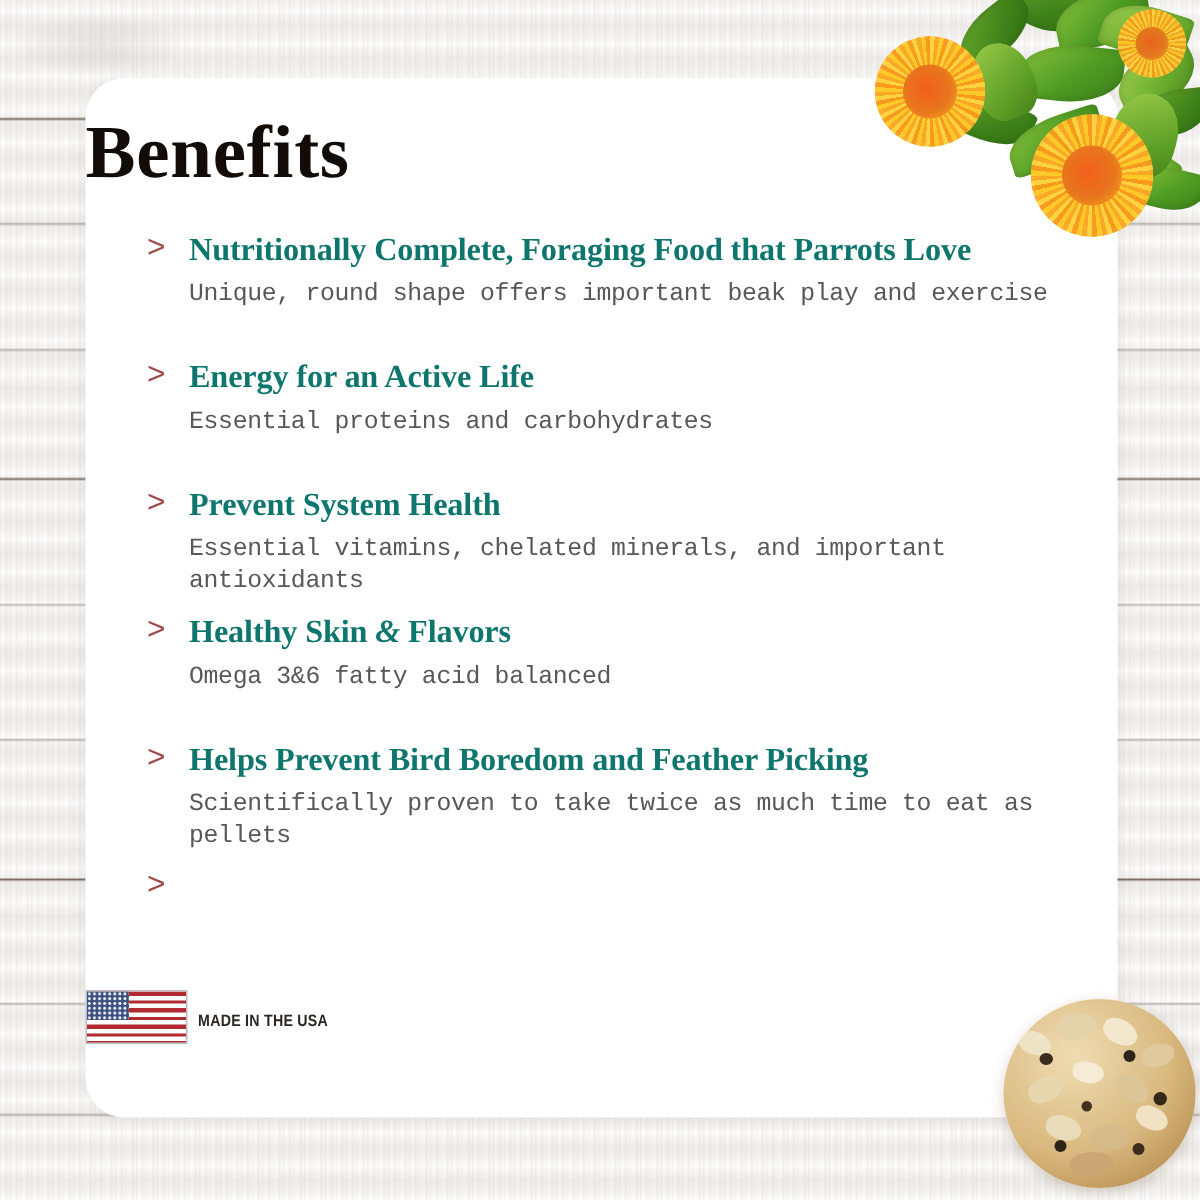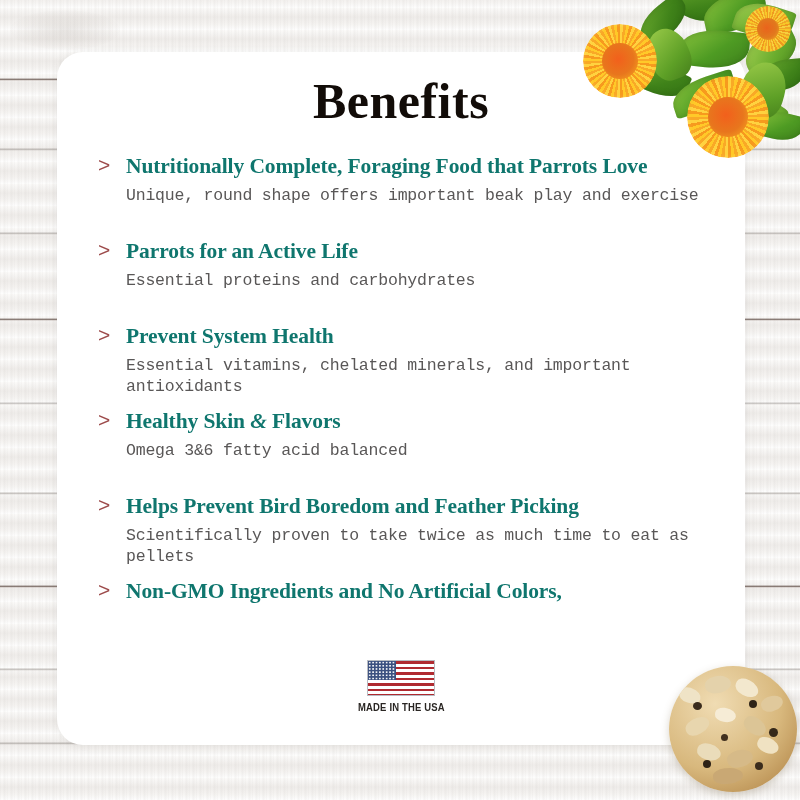--- a/index.html
+++ b/index.html
@@ -64,21 +64,20 @@
     left:57px; top:52px;
     width:688px; height:693px;
     background:#ffffff;
     border-radius:26px;
     box-shadow:0 1px 10px rgba(120,115,110,0.10);
   }
 
   .title {
     position:absolute;
     left:0; top:20px; width:100%;
-    text-align:center;
     font-family:"Liberation Serif", serif;
     font-weight:bold;
     font-size:50px;
     letter-spacing:0.5px;
     color:#120c08;
   }
 
   
   .list {
     position:absolute;
@@ -116,21 +115,21 @@
     letter-spacing:-0.2px;
   }
   .amp { font-family:"Liberation Serif", serif; font-style:italic; }
 
   
   .badge {
     position:absolute;
     left:0; width:100%;
     top:608px;
     display:flex;
-    flex-direction:column;
+    flex-direction:row;
     align-items:center;
   }
   .flag {
     position:relative;
     width:68px; height:36px;
     background:#ffffff;
     border:1px solid #b9bcc2;
     overflow:hidden;
   }
   .stripes { position:absolute; inset:0; }
@@ -231,21 +230,21 @@
     <div class="list">
 
       <div class="item" style="height:85px;">
         <div class="chev">&gt;</div>
         <div class="head">Nutritionally Complete, Foraging Food that Parrots Love</div>
         <div class="sub">Unique, round shape offers important beak play and exercise</div>
       </div>
 
       <div class="item" style="height:85px;">
         <div class="chev">&gt;</div>
-        <div class="head">Parrots for an Active Life</div>
+        <div class="head">Energy for an Active Life</div>
         <div class="sub">Essential proteins and carbohydrates</div>
       </div>
 
       <div class="item" style="height:85px;">
         <div class="chev">&gt;</div>
         <div class="head">Prevent System Health</div>
         <div class="sub">Essential vitamins, chelated minerals, and important antioxidants</div>
       </div>
 
       <div class="item" style="height:85px;">
@@ -255,21 +254,20 @@
       </div>
 
       <div class="item" style="height:85px;">
         <div class="chev">&gt;</div>
         <div class="head">Helps Prevent Bird Boredom and Feather Picking</div>
         <div class="sub">Scientifically proven to take twice as much time to eat as pellets</div>
       </div>
 
       <div class="item" style="height:60px;">
         <div class="chev">&gt;</div>
-        <div class="head">Non-GMO Ingredients and No Artificial Colors,</div>
       </div>
 
     </div>
 
     <div class="badge">
       <div class="flag">
         <div class="stripes">
           <div class="stripe" style="top:0px;"></div>
           <div class="stripe" style="top:5.54px;"></div>
           <div class="stripe" style="top:11.08px;"></div>

